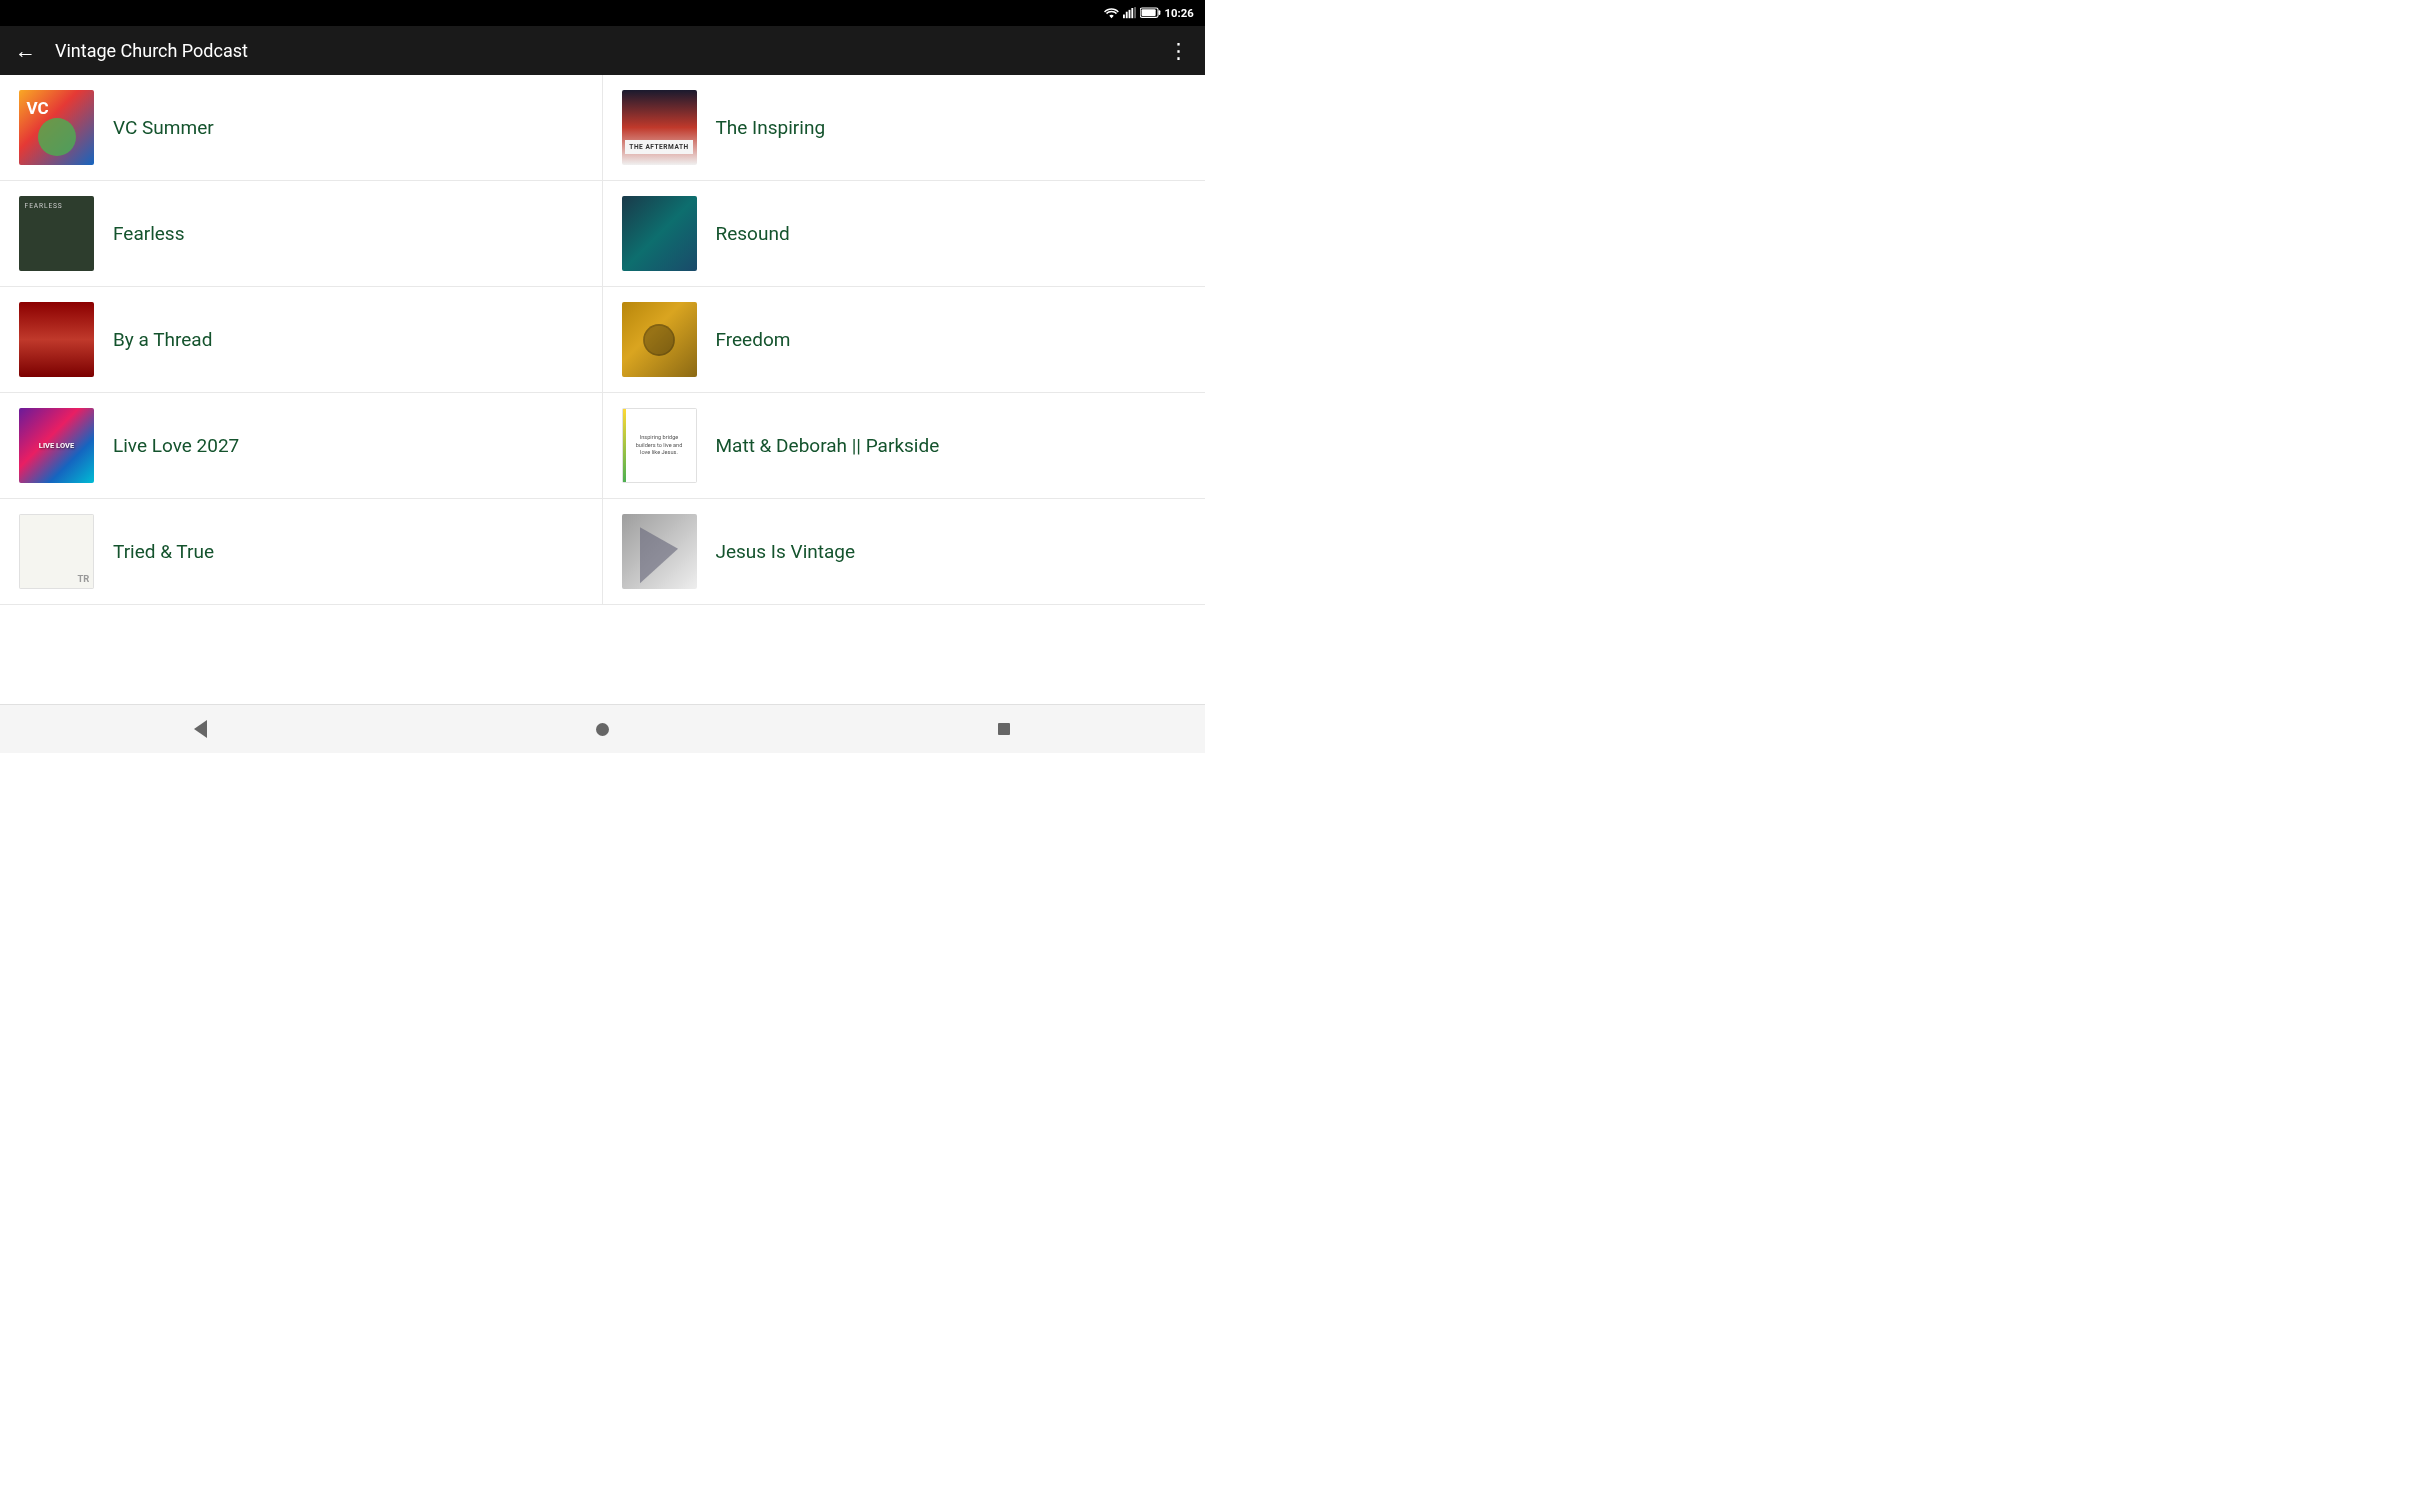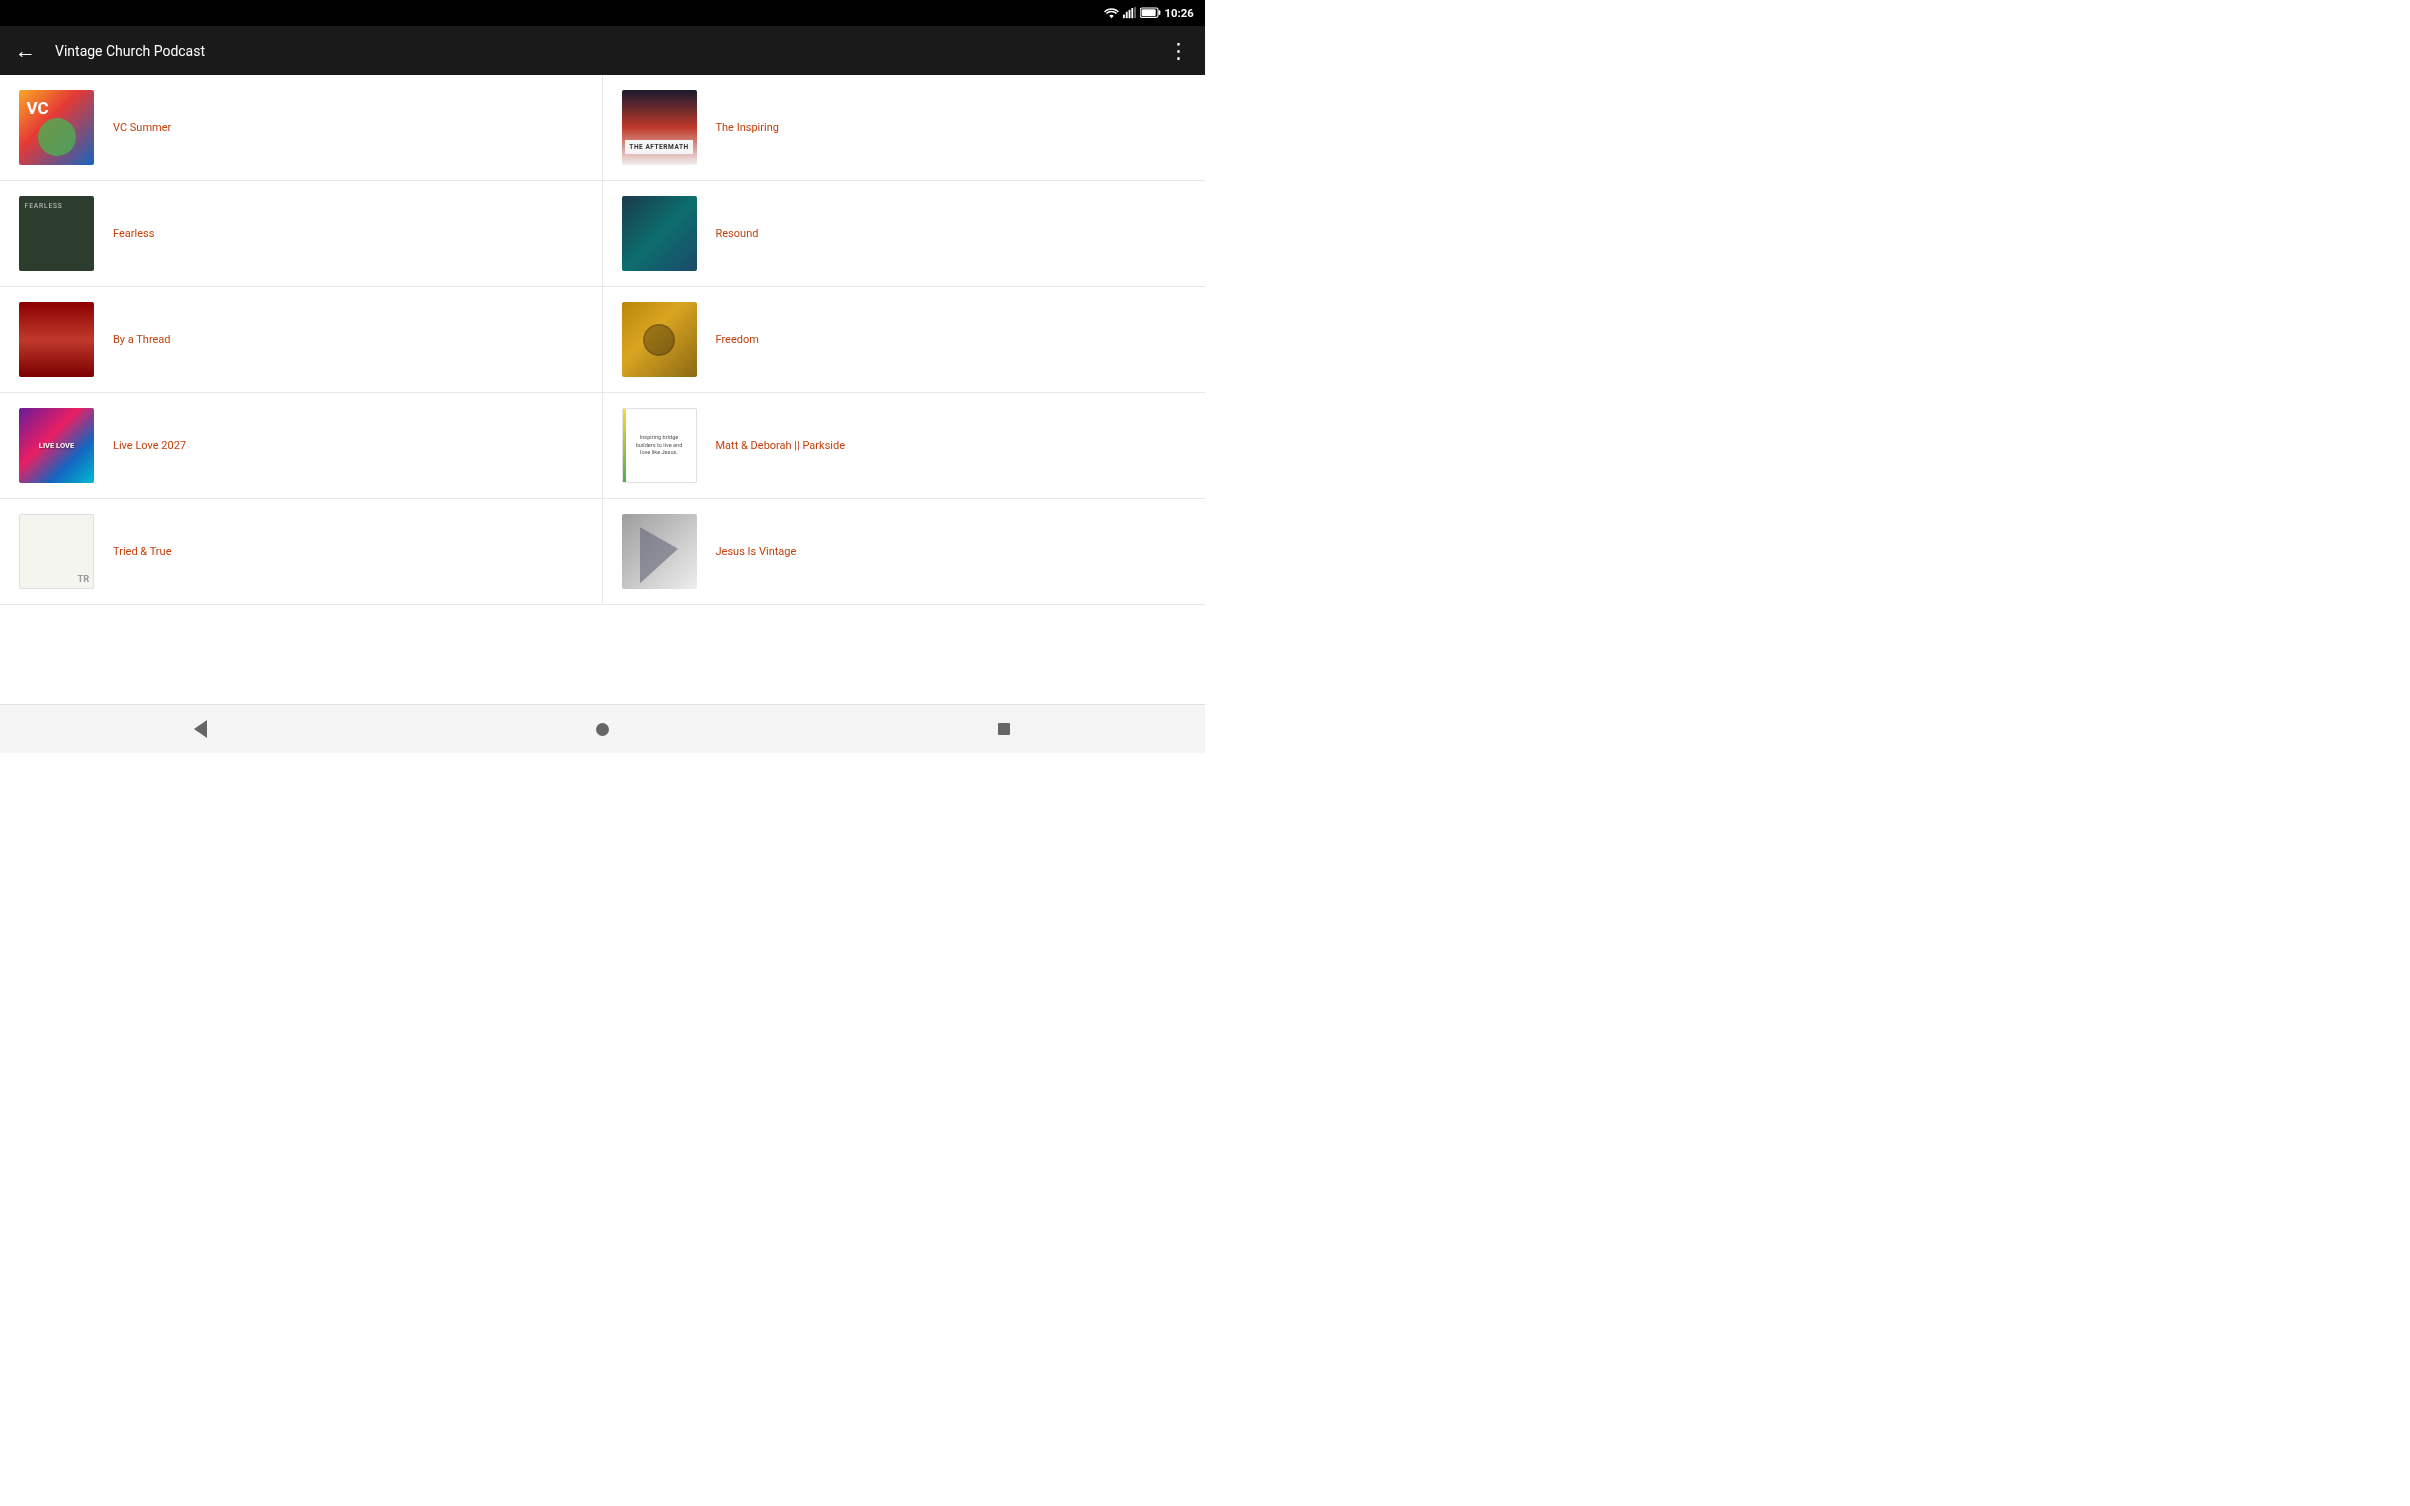--- a/index.html
+++ b/index.html
@@ -52,21 +52,21 @@
       color: #fff;
       font-size: 21px;
       cursor: pointer;
       margin-right: 19px;
       background: none;
       border: none;
       line-height: 1;
     }
     .app-title {
       color: #fff;
-      font-size: 14px;
+      font-size: 18px;
       font-weight: 400;
       flex: 1;
     }
     .overflow-btn {
       color: #fff;
       font-size: 21px;
       cursor: pointer;
       background: none;
       border: none;
       letter-spacing: 0.9px;
@@ -100,23 +100,23 @@
     .podcast-thumb {
       width: 75px;
       height: 75px;
       flex-shrink: 0;
       margin-right: 19px;
       border-radius: 1.9px;
       overflow: hidden;
     }
 
     .podcast-name {
-      font-size: 11px;
+      font-size: 19px;
       font-weight: 400;
-      color: #c2410c;
+      color: #14532d;
     }
 
     
     .thumb-vc-summer {
       background: linear-gradient(135deg, #f9a825 0%, #e53935 40%, #1565c0 100%);
       display: flex;
       align-items: center;
       justify-content: center;
       position: relative;
       width: 100%;

